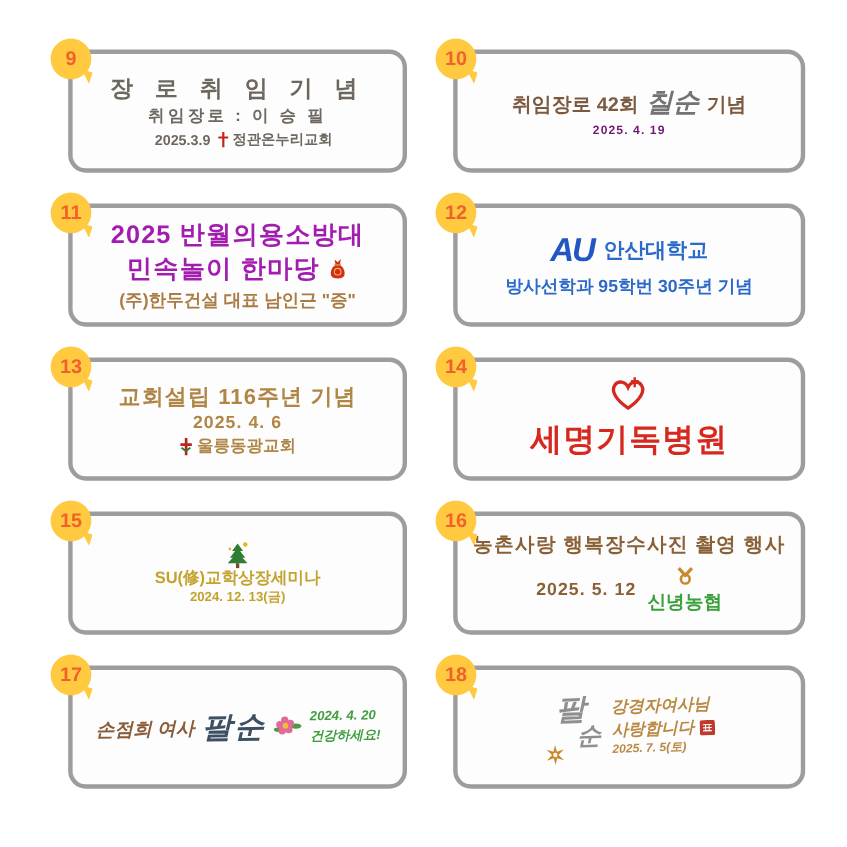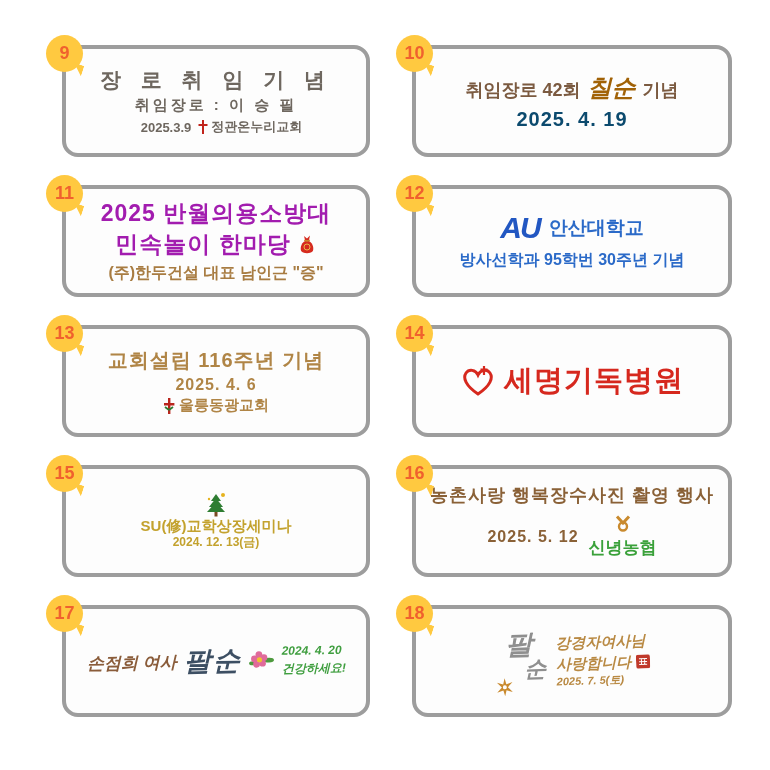--- a/index.html
+++ b/index.html
@@ -11,38 +11,38 @@
          color:#F0612E;font-size:18px;font-weight:bold;display:flex;align-items:center;justify-content:center;z-index:2;}
   .badge::after{content:'';position:absolute;right:0px;bottom:-3px;width:11px;height:11px;background:#FFC940;
          clip-path:polygon(0 0,100% 0,100% 100%);transform:rotate(18deg);}
   
   .c9{color:#6e675f;font-weight:bold;text-align:center;}
   .c9-l1{font-size:21px;letter-spacing:7px;}
   .c9-l2{font-size:15px;letter-spacing:3px;margin-top:2px;}
   .c9-l3{font-size:13px;display:flex;align-items:center;gap:2px;margin-top:3px;margin-left:11px;}
   
   .c10-l1{display:flex;align-items:baseline;gap:7px;color:#7b5a40;font-weight:bold;font-size:18px;}
-  .c10-script{color:#a16207;font-size:24px;font-style:italic;font-weight:bold;}
-  .c10-date{color:#0c4a6e;font-size:20px;font-weight:bold;margin-top:4px;letter-spacing:1px;}
+  .c10-script{color:#737373;font-size:24px;font-style:italic;font-weight:bold;}
+  .c10-date{color:#701a75;font-size:11px;font-weight:bold;margin-top:4px;letter-spacing:1px;}
   
   .c11-l{color:#a21caf;font-weight:bold;font-size:23px;letter-spacing:1px;line-height:1.35;}
   .c11-l2{display:flex;align-items:center;gap:6px;}
   .c11-l3{color:#a87c42;font-weight:bold;font-size:16px;margin-top:3px;}
   
   .c12{color:#2b6ac8;font-weight:bold;}
   .c12-top{display:flex;align-items:center;gap:9px;font-size:19px;}
   .c12-au{font-size:30px;font-weight:900;font-style:italic;letter-spacing:-2px;color:#2257c2;}
   .c12-l2{font-size:16px;margin-top:5px;}
   
   .c13{color:#b08546;font-weight:bold;text-align:center;}
   .c13-l1{font-size:20px;letter-spacing:1px;}
   .c13-date{font-size:16px;margin-top:2px;letter-spacing:1px;}
   .c13-l3{font-size:15px;display:flex;align-items:center;gap:4px;margin-top:2px;justify-content:center;}
   
-  .c14-row{display:flex;align-items:center;gap:6px;}
+  .c14-row{display:flex;align-items:center;gap:6px;flex-direction:column;}
   .c14-name{color:#d6281e;font-size:29px;font-weight:bold;letter-spacing:1px;}
   
   .c15{color:#c3a22e;font-weight:bold;text-align:right;line-height:1.25;}
   .c15-l1{font-size:14px;margin-top:2px;}
   .c15-l2{font-size:15px;}
   .c15-date{font-size:12px;}
   
   .c16-l1{color:#8a6137;font-weight:bold;font-size:18px;letter-spacing:1px;}
   .c16-row{display:flex;align-items:center;gap:10px;margin-top:8px;}
   .c16-date{color:#8a6137;font-weight:bold;font-size:16px;letter-spacing:1px;}

